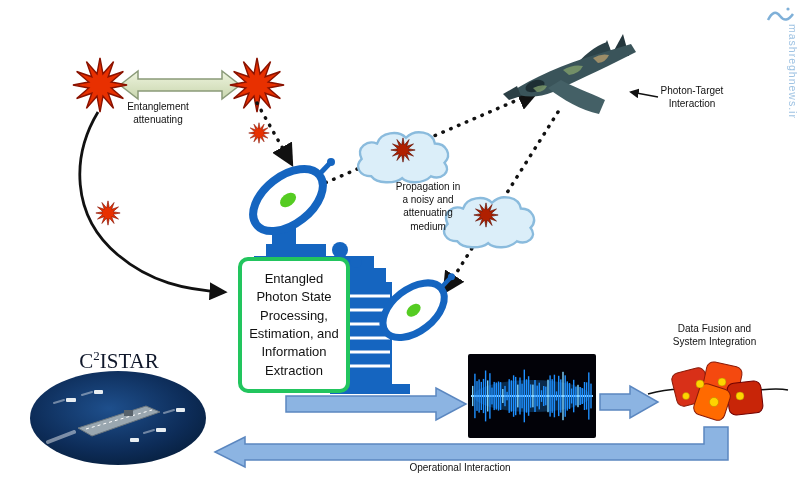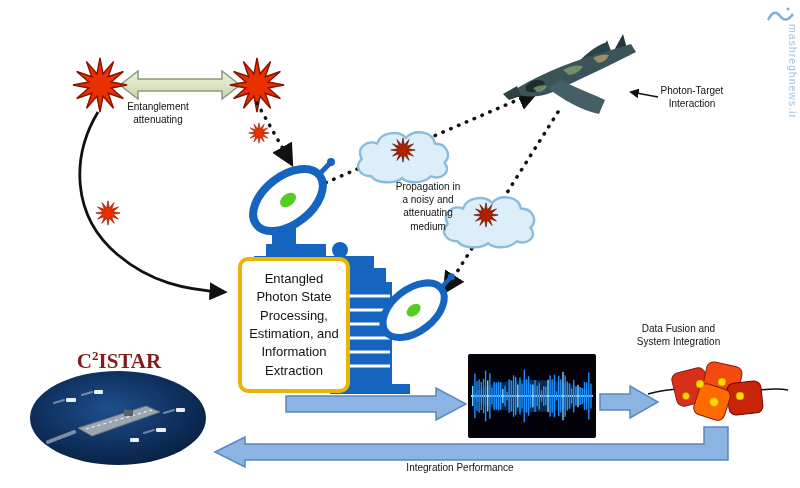--- a/index.html
+++ b/index.html
@@ -2,25 +2,25 @@
 <html><head>
 <meta charset="utf-8">
 <style>
   html,body{margin:0;padding:0;background:#fff;}
   .canvas{position:relative;width:800px;height:488px;background:#ffffff;overflow:hidden;
           font-family:"Liberation Sans",sans-serif;color:#111;}
   .layer{position:absolute;left:0;top:0;}
   .label{position:absolute;white-space:pre-line;text-align:center;font-size:10px;
          line-height:1.32;color:#111;}
   .processing-box{position:absolute;left:238px;top:257px;width:112px;height:136px;
-         background:#fff;border:4px solid #eab308;border-radius:10px;display:flex;
+         background:#fff;border:4px solid #22c55e;border-radius:10px;display:flex;
          align-items:center;justify-content:center;text-align:center;font-size:13px;
          line-height:1.42;white-space:pre-line;box-sizing:border-box;z-index:5;}
   .c2istar{position:absolute;left:59px;top:348px;width:120px;text-align:center;
-         font-family:"Liberation Serif",serif;font-weight:bold;font-size:21px;color:#7f1d1d;z-index:6;}
+         font-family:"Liberation Serif",serif;font-weight:normal;font-size:21px;color:#0f172a;z-index:6;}
   .c2istar sup{font-size:13px;}
   .watermark{position:absolute;right:1px;top:24px;writing-mode:vertical-rl;
          font-size:10.5px;letter-spacing:1px;color:#9fc3e3;z-index:9;}
   .star-red{fill:#e83000;stroke:#8a1200;stroke-width:1.5;}
   .star-dark{fill:#b02000;stroke:#5e0e00;stroke-width:1.5;}
   .cloud-shape{fill:#dbeef9;stroke:#8abbdd;stroke-width:2.5;}
   .dotted{stroke:#111;stroke-width:3.5;stroke-dasharray:0.5 8;stroke-linecap:round;fill:none;}
   .flow-arrow{fill:#8cb4e2;stroke:#5b87c0;stroke-width:1.5;}
   .machine{fill:#1565c0;}
 </style>
@@ -228,21 +228,21 @@
 <div class="label" style="left:366px;top:180px;width:124px;">Propagation in
 a noisy and
 attenuating
 medium</div>
 <div class="processing-box">Entangled
 Photon State
 Processing,
 Estimation, and
 Information
 Extraction</div>
-<div class="label" style="left:606px;top:322px;width:145px;">Data Fusion and
+<div class="label" style="left:642px;top:322px;width:145px;">Data Fusion and
 System Integration</div>
-<div class="label" style="left:310px;top:461px;width:300px;">Integration Performance</div>
+<div class="label" style="left:310px;top:461px;width:300px;">Operational Interaction</div>
 
 <div class="c2istar"><span>C</span><sup>2</sup><span>ISTAR</span></div>
 
 <div class="watermark">mashreghnews.ir</div>
 
 </div>
 
 </body></html>

